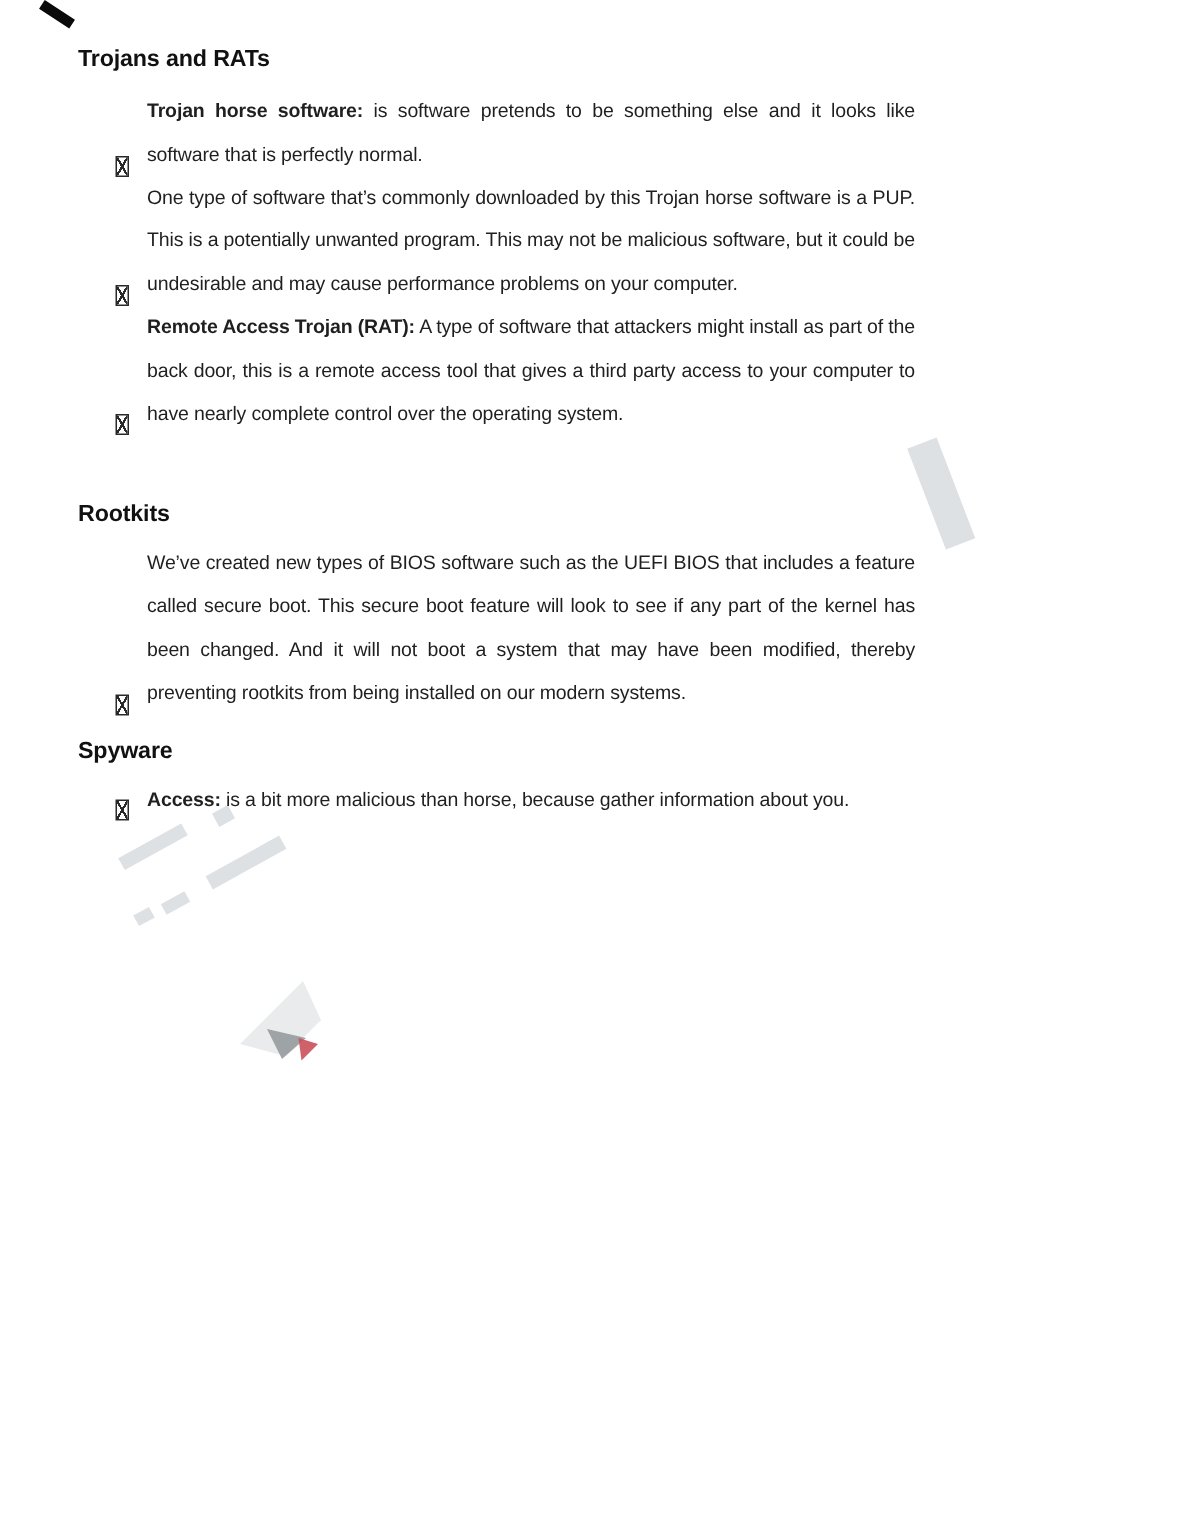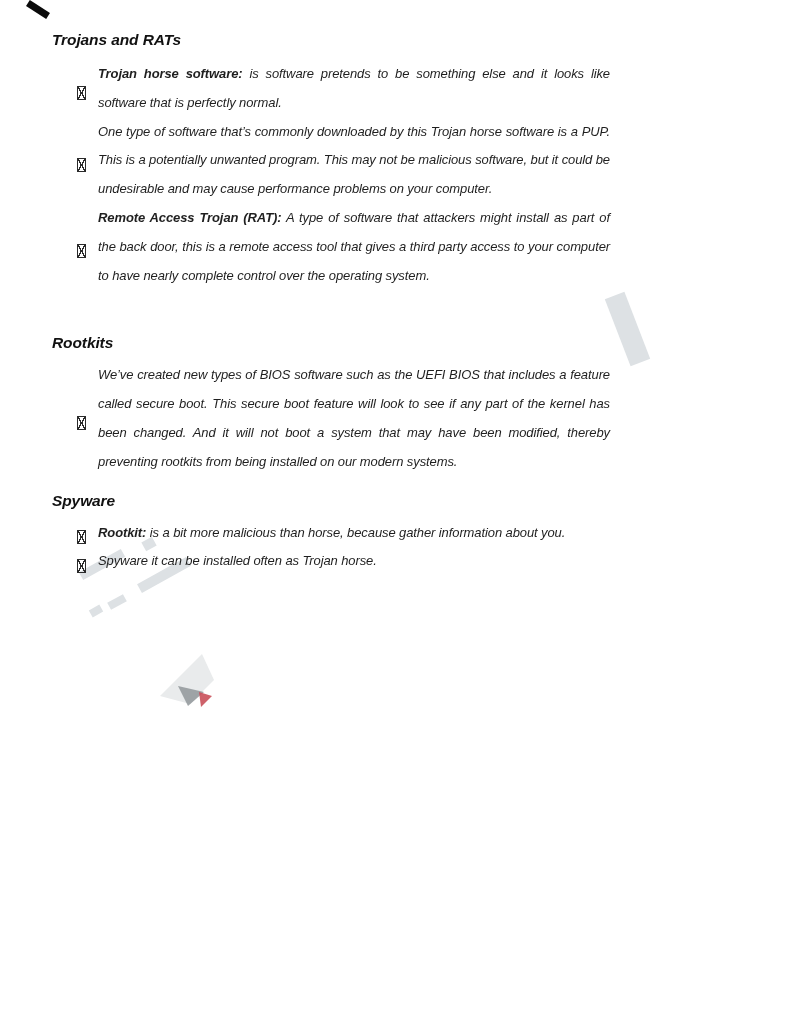--- a/index.html
+++ b/index.html
@@ -4,21 +4,20 @@
 <style>
   html, body { margin: 0; padding: 0; background: #ffffff; }
   .page {
     position: relative;
     width: 661px;
     height: 1024px;
     background: var(--page-bg, #fff);
     font-family: "Liberation Sans", sans-serif;
     color: var(--text-color, #1f1f1f);
     overflow: hidden;
-    font-style: italic;
   }
 
   
   .watermark-layer { position: absolute; inset: 0; z-index: 0; }
   .wm-shape { position: absolute; background: var(--wm-gray, #dde1e4); }
   .wm-stripe-big   { left: 617px; top: 293px; width: 21px; height: 72px; transform: rotate(-21deg); }
   .wm-dash-a       { left: 78px;  top: 560px; width: 48px; height: 9px;  transform: rotate(-29deg); }
   .wm-dash-b       { left: 136px; top: 570px; width: 56px; height: 10px; transform: rotate(-29deg); }
   .wm-square-c     { left: 143px; top: 539px; width: 12px; height: 10px; transform: rotate(-29deg); }
   .wm-dash-d       { left: 108px; top: 598px; width: 18px; height: 8px;  transform: rotate(-29deg); }
@@ -42,21 +41,21 @@
     letter-spacing: -0.1px;
   }
   .doc-section:nth-of-type(1) h2 { margin-top: 0; }
   .doc-section:nth-of-type(2) h2 { margin-top: 44px; }
   .doc-section:nth-of-type(3) h2 { margin-top: 15px; }
 
   ul.bullets { list-style: none; margin: 11px 0 0 0; padding: 0; }
   .doc-section:nth-of-type(2) ul.bullets,
   .doc-section:nth-of-type(3) ul.bullets { margin-top: 9px; }
 
-  ul.bullets li { display: flex; align-items: center; margin: 0; }
+  ul.bullets li { display: flex; align-items: flex-end; margin: 0; }
   .bullet-cell { flex: 0 0 21px; margin-left: 25px; padding-top: 8px; }
   .tofu {
     display: block;
     width: 7px; height: 12px;
     border: 1.2px solid #2a2a2a;
     background:
       linear-gradient(to top right,  transparent 44%, #2a2a2a 44%, #2a2a2a 56%, transparent 56%),
       linear-gradient(to bottom right, transparent 44%, #2a2a2a 44%, #2a2a2a 56%, transparent 56%);
   }
   .li-text {
@@ -129,24 +128,18 @@
       </section>
 
       <section class="doc-section">
         <h2>Spyware</h2>
         <ul class="bullets">
 
           <li>
             <span class="bullet-cell">
               <span class="tofu"></span>
             </span>
-            <span class="li-text"><b>Rootkit:</b><span> is a bit more malicious than horse, because gather information about you.</span></span>
-          </li>
-          <li>
-            <span class="bullet-cell">
-              <span class="tofu"></span>
-            </span>
-            <span class="li-text"><span>Spyware it can be installed often as Trojan horse.</span></span>
+            <span class="li-text"><b>Access:</b><span> is a bit more malicious than horse, because gather information about you.</span></span>
           </li>
         </ul>
       </section>
     </div>
 </div>
 
 </body></html>

